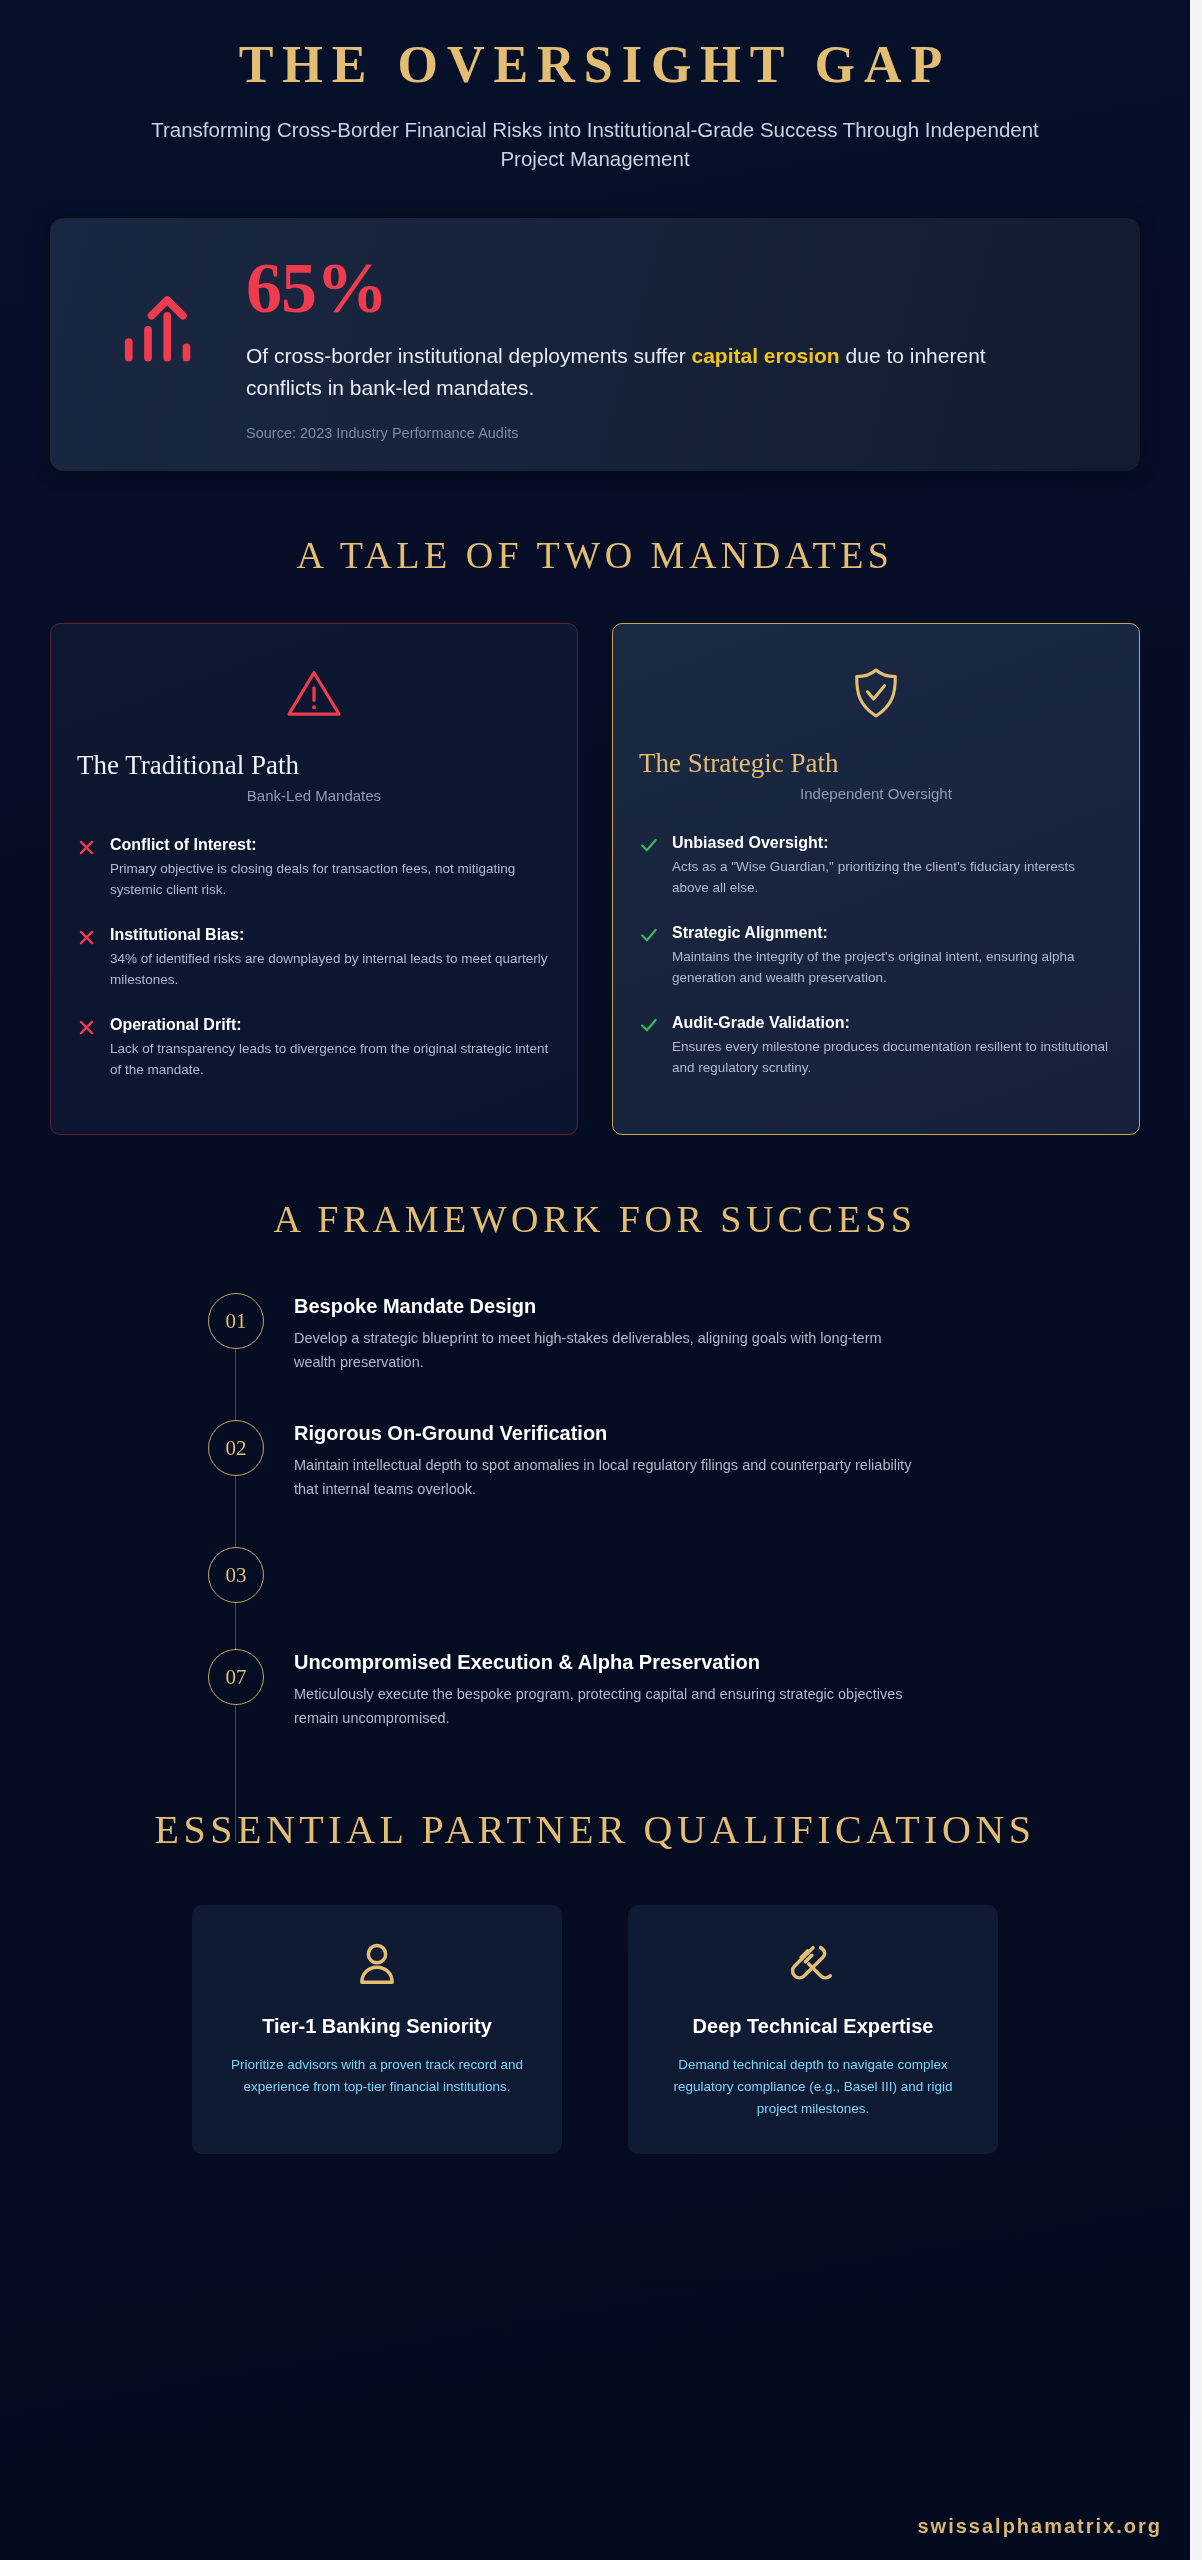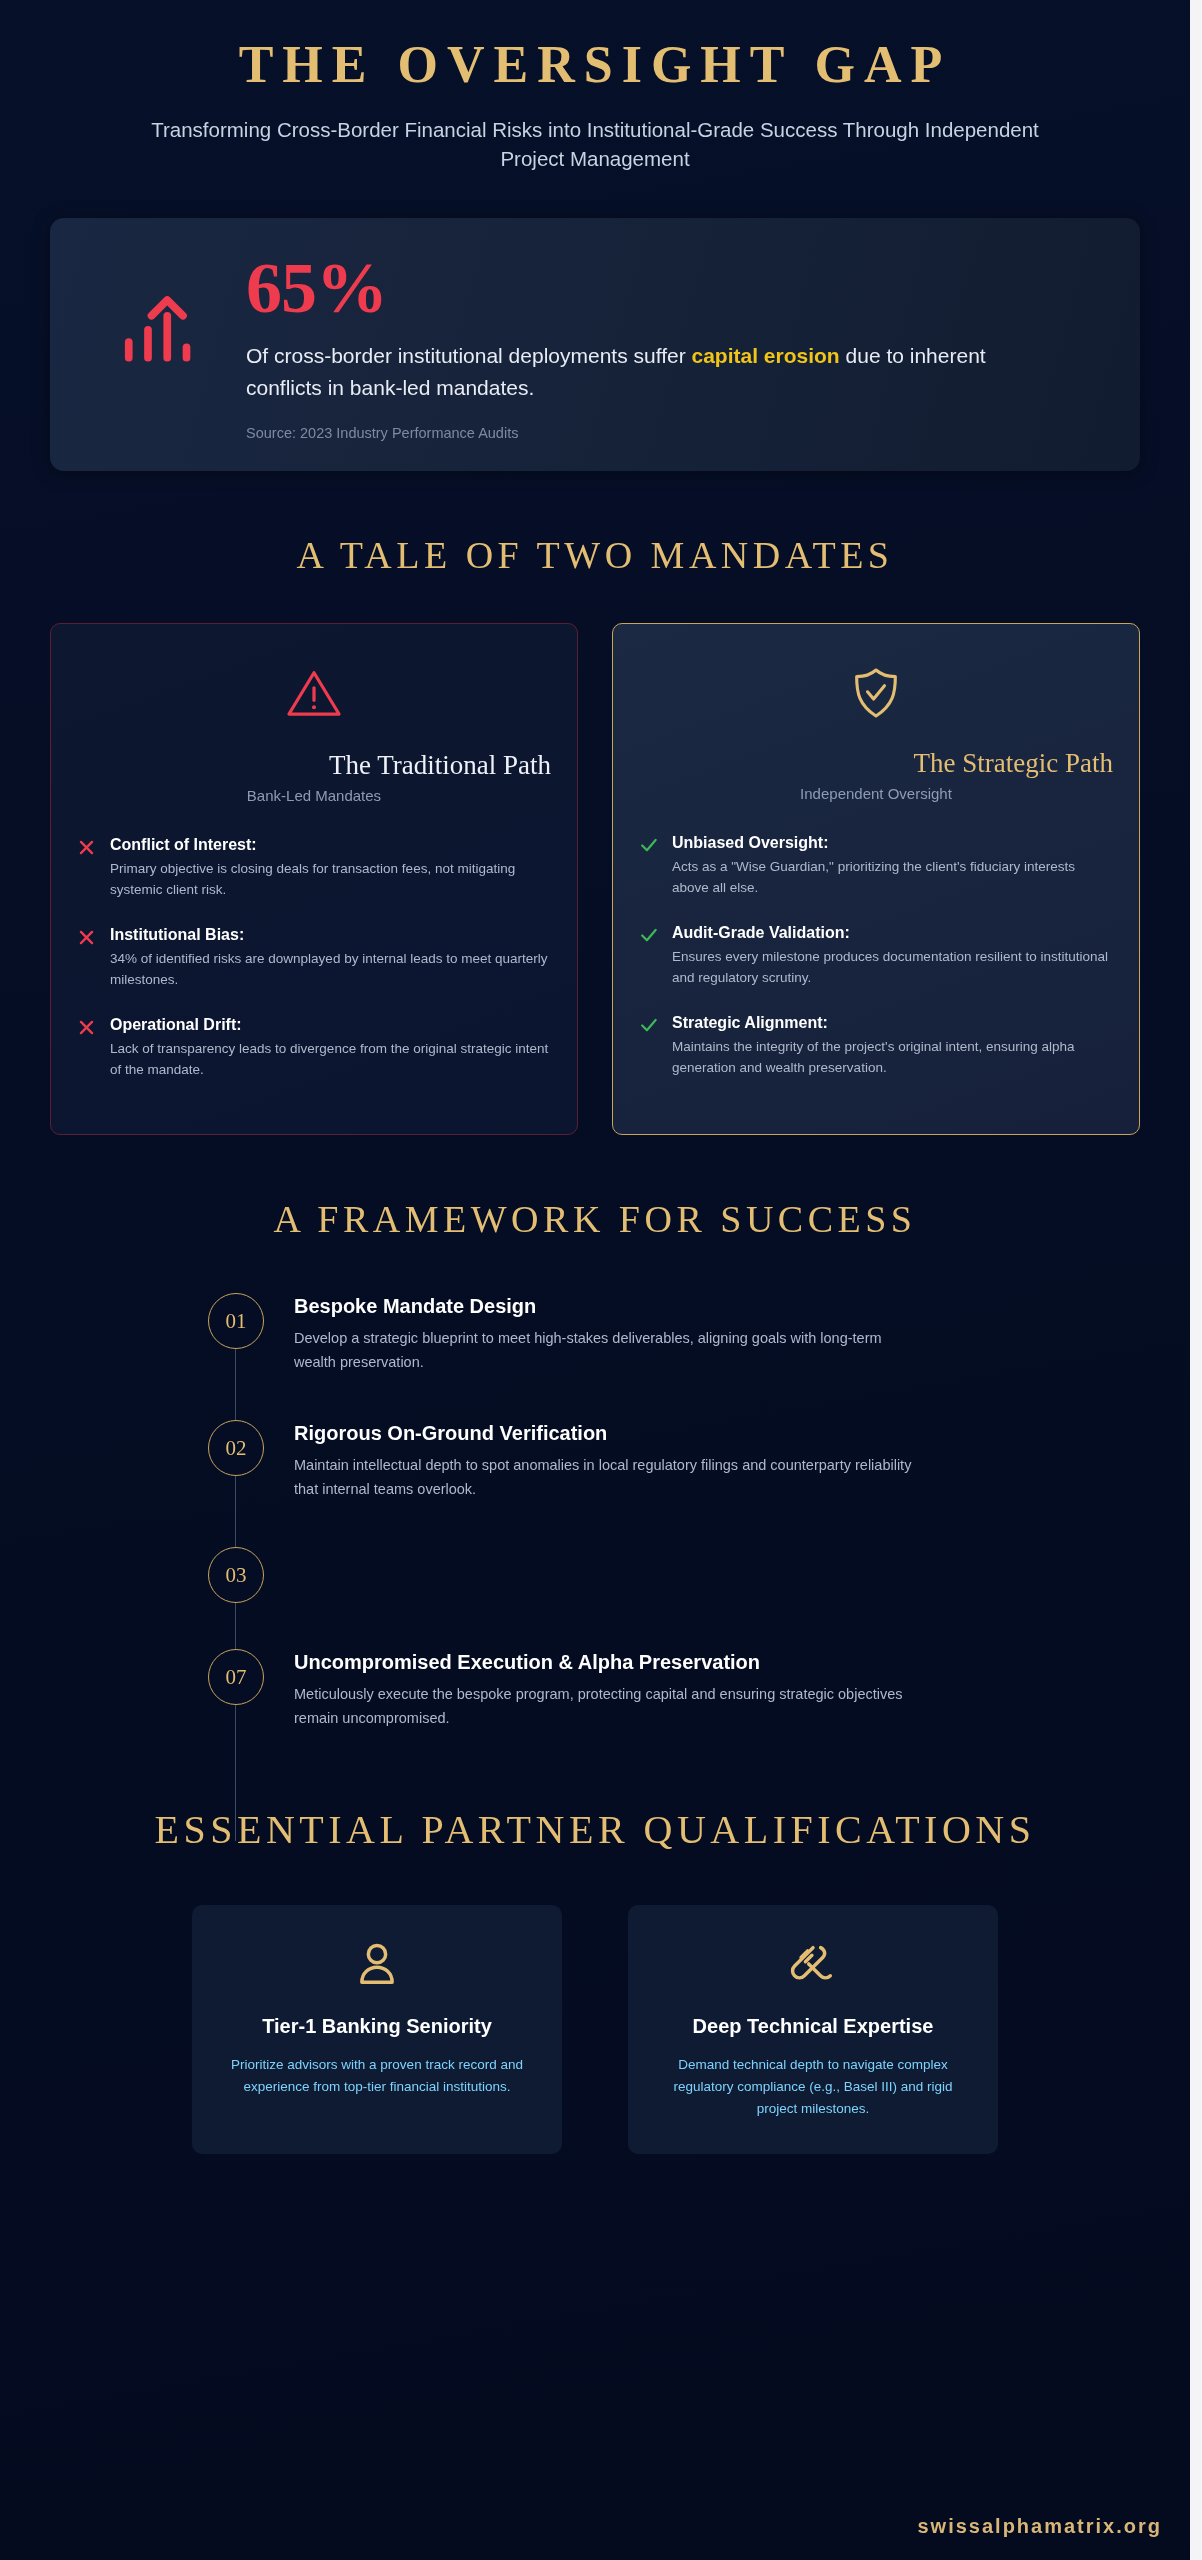--- a/index.html
+++ b/index.html
@@ -78,21 +78,21 @@
     background:linear-gradient(160deg,#0d172f 0%, #0b1530 100%);
     border:1px solid #5a1f36;
   }
   .mcard.good{
     background:linear-gradient(160deg,#1b2943 0%, #16203a 100%);
     border:1px solid #c8a45c;
   }
   .mcard-icon{text-align:center;margin:14px 0 22px 0;}
   .mcard-title{
     font-family:"Liberation Serif", serif;
-    text-align:right;font-size:27px;margin:0 0 6px 0;font-weight:400;
+    text-align:left;font-size:27px;margin:0 0 6px 0;font-weight:400;
   }
   .mcard.bad .mcard-title{color:#eef2f8;}
   .mcard.good .mcard-title{color:#e3bd72;}
   .mcard-sub{text-align:center;color:#8e9bb2;font-size:15px;margin:0 0 32px 0;}
   .mlist{margin:0;padding:0;list-style:none;}
   .mli{display:flex;gap:13px;margin-bottom:26px;}
   .mli:last-child{margin-bottom:8px;}
   .mmark{flex:0 0 20px;padding-top:2px;}
   .mtxt{flex:1 1 auto;}
   .mt-head{font-size:16px;font-weight:700;color:#ffffff;margin:0 0 5px 0;}
@@ -239,33 +239,33 @@
                 <p class="mt-body">Acts as a "Wise Guardian," prioritizing the client's fiduciary interests above all else.</p>
               </span>
             </li>
             <li class="mli">
               <span class="mmark">
                 <svg width="19" height="19" viewBox="0 0 24 24" fill="none" stroke="#3db757" stroke-width="2.8" stroke-linecap="round" stroke-linejoin="round">
                   <polyline points="4,12 10,18 21,5"></polyline>
                 </svg>
               </span>
               <span class="mtxt">
+                <p class="mt-head">Strategic Alignment:</p>
+                <p class="mt-body">Maintains the integrity of the project's original intent, ensuring alpha generation and wealth preservation.</p>
+              </span>
+            </li>
+            <li class="mli">
+              <span class="mmark">
+                <svg width="19" height="19" viewBox="0 0 24 24" fill="none" stroke="#3db757" stroke-width="2.8" stroke-linecap="round" stroke-linejoin="round">
+                  <polyline points="4,12 10,18 21,5"></polyline>
+                </svg>
+              </span>
+              <span class="mtxt">
                 <p class="mt-head">Audit-Grade Validation:</p>
                 <p class="mt-body">Ensures every milestone produces documentation resilient to institutional and regulatory scrutiny.</p>
-              </span>
-            </li>
-            <li class="mli">
-              <span class="mmark">
-                <svg width="19" height="19" viewBox="0 0 24 24" fill="none" stroke="#3db757" stroke-width="2.8" stroke-linecap="round" stroke-linejoin="round">
-                  <polyline points="4,12 10,18 21,5"></polyline>
-                </svg>
-              </span>
-              <span class="mtxt">
-                <p class="mt-head">Strategic Alignment:</p>
-                <p class="mt-body">Maintains the integrity of the project's original intent, ensuring alpha generation and wealth preservation.</p>
               </span>
             </li>
           </ul>
         </div>
 
       </div>
     </div>
 
     <div class="framework">
       <h2 class="sec-title">A FRAMEWORK FOR SUCCESS</h2>

